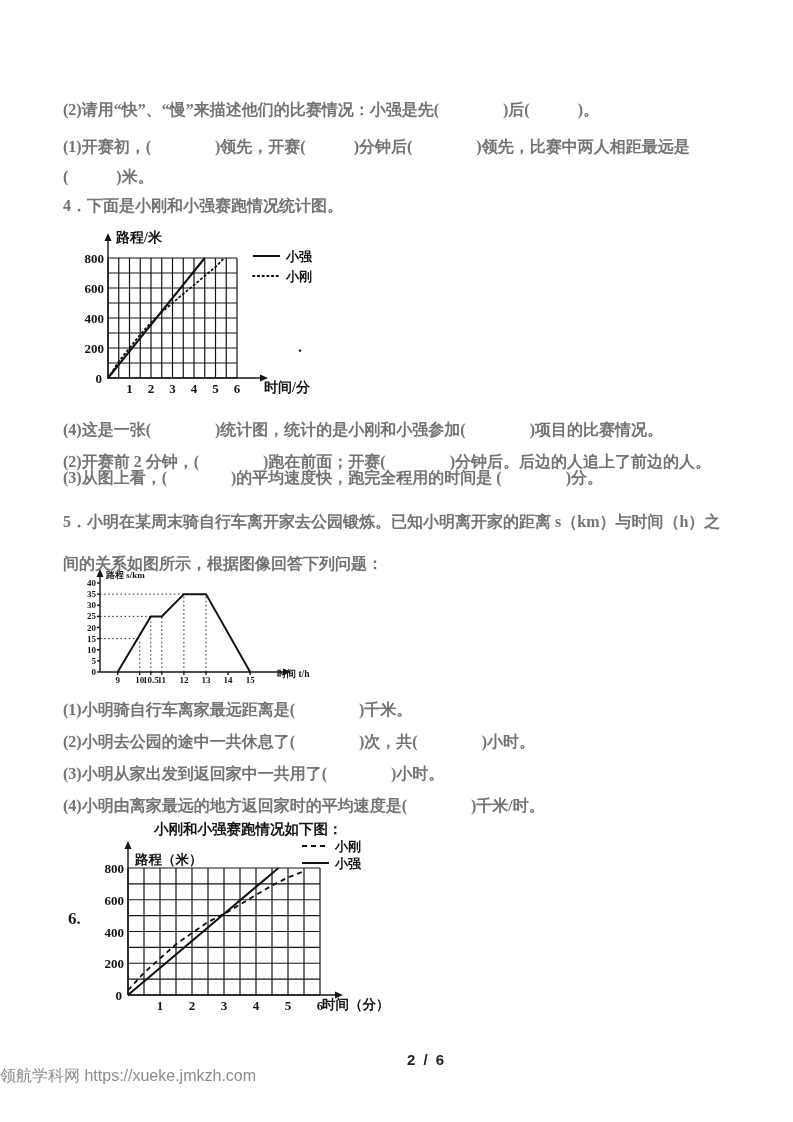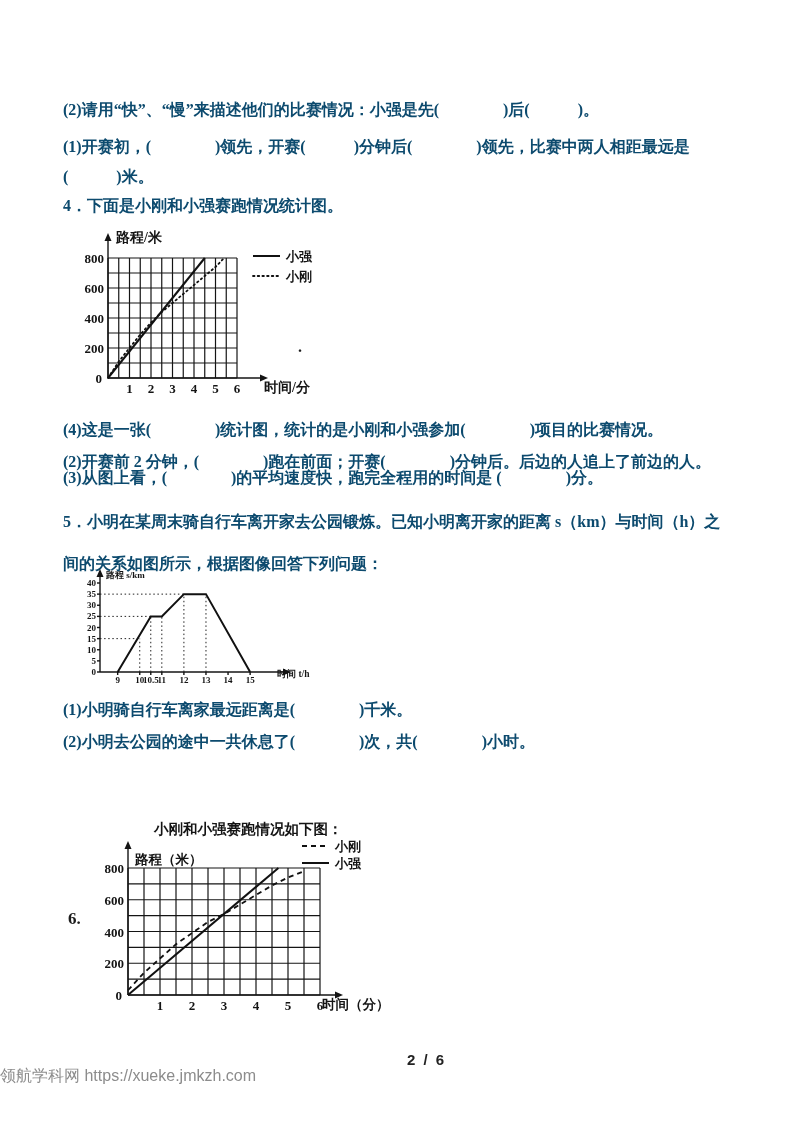--- a/index.html
+++ b/index.html
@@ -3,21 +3,21 @@
 <meta charset="utf-8">
 <style>
   html,body{margin:0;padding:0;background:#e8e8e8;}
   .page{
     position:relative;width:793px;height:1122px;background:#ffffff;
     margin:0 auto;overflow:hidden;
     font-family:"Liberation Serif","DejaVu Serif",serif;color:#1b1b1b;
   }
   .line{
     position:absolute;font-weight:700;font-size:16px;line-height:20px;
-    white-space:pre;color:#0c4a6e;
+    white-space:pre;color:#737373;
   }
   .qnum{position:absolute;font-weight:700;font-size:17px;color:#1c1c1c;}
   .chart{position:absolute;}
   .chart svg{display:block;overflow:visible;}
   .stray{position:absolute;font-weight:700;font-size:16px;color:#1c1c1c;}
   .footer-page{
     position:absolute;left:0;width:100%;text-align:center;top:1051px;
     font-weight:700;font-size:15px;color:#222;
     font-family:"Liberation Sans","DejaVu Sans",sans-serif;letter-spacing:2px;margin-left:30px;
   }
@@ -152,20 +152,22 @@
         <text x="21" y="31.125" font-size="9" text-anchor="end" class="ctext">35</text>
         <line x1="22" y1="17" x2="25" y2="17" class="ax"></line>
         <text x="21" y="20" font-size="9" text-anchor="end" class="ctext">40</text>
         <text x="31" y="12" font-size="9" text-anchor="start" class="ctext">路程 s/km</text>
         <text x="202" y="111" font-size="9.5" text-anchor="start" class="ctext">时间 t/h</text>
       </svg>
   </div>
 
   <div class="line" style="left:63px;top:700px">(1)小明骑自行车离家最远距离是(　　　　)千米。</div>
   <div class="line" style="left:63px;top:732px">(2)小明去公园的途中一共休息了(　　　　)次，共(　　　　)小时。</div>
+  <div class="line" style="left:63px;top:764px">(3)小明从家出发到返回家中一共用了(　　　　)小时。</div>
+  <div class="line" style="left:63px;top:796px">(4)小明由离家最远的地方返回家时的平均速度是(　　　　)千米/时。</div>
 
   <div class="qnum" style="left:68px;top:909px">6.</div>
 
   <div class="chart" style="left:110px;top:818px">
     <svg width="340" height="200" viewBox="0 0 340 200">
         <line x1="18" y1="50" x2="18" y2="177" class="grid"></line>
         <line x1="34" y1="50" x2="34" y2="177" class="grid"></line>
         <line x1="50" y1="50" x2="50" y2="177" class="grid"></line>
         <line x1="66" y1="50" x2="66" y2="177" class="grid"></line>
         <line x1="82" y1="50" x2="82" y2="177" class="grid"></line>

